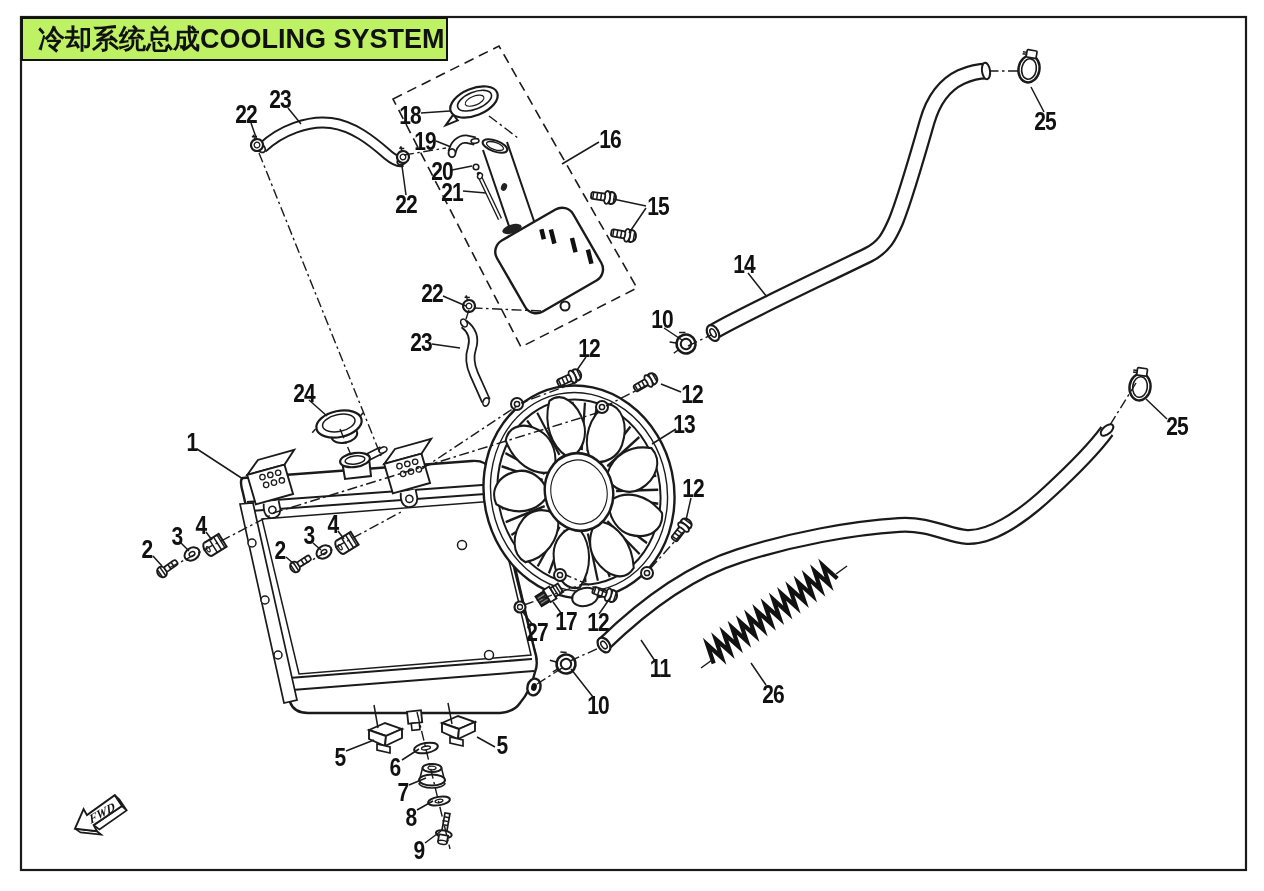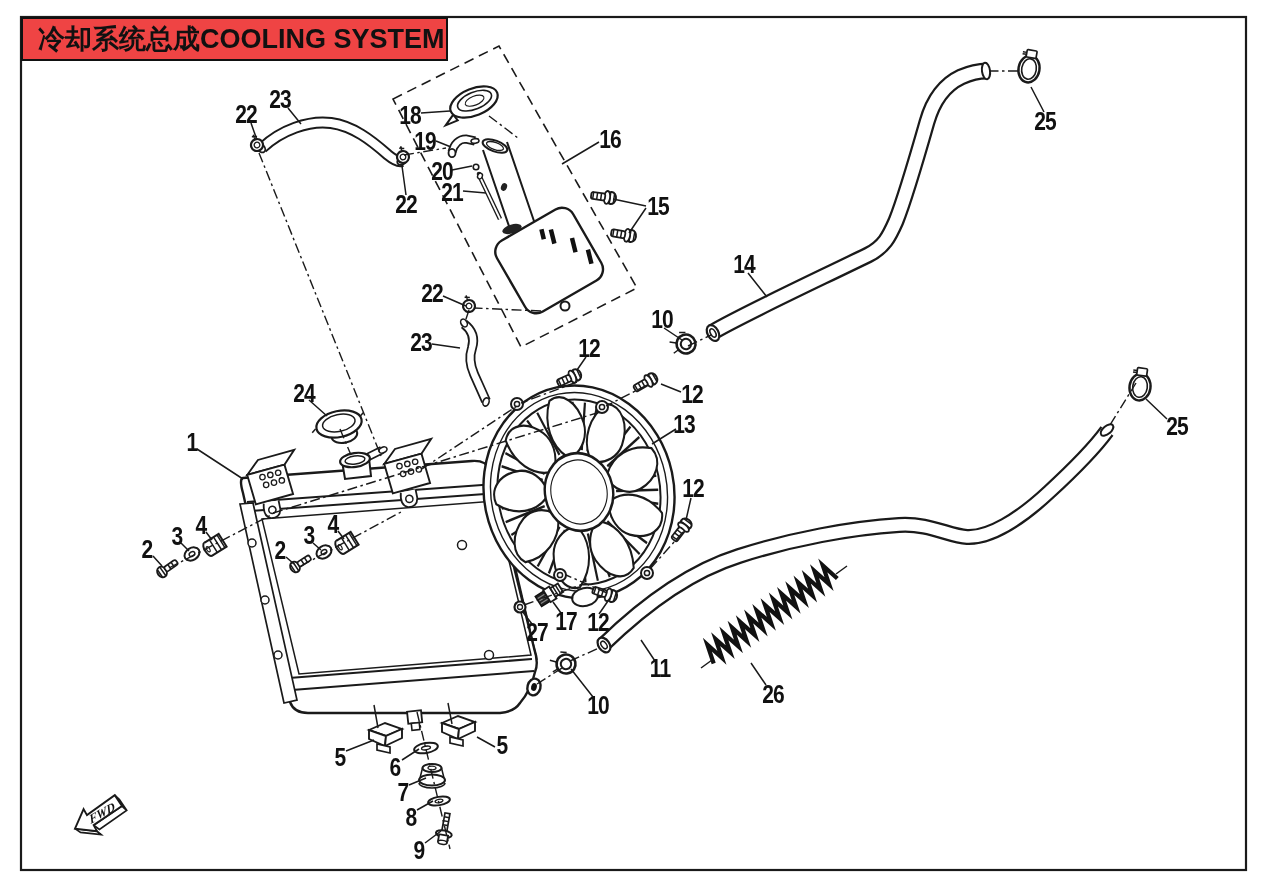--- a/index.html
+++ b/index.html
@@ -1,21 +1,21 @@
 <!DOCTYPE html>
 <html><head>
 <meta charset="utf-8">
 <style>
   html,body{margin:0;padding:0;background:#fff;}
   #page{position:relative;width:1264px;height:891px;background:#fff;overflow:hidden;
         font-family:"Liberation Sans",sans-serif;}
   #title-box{position:absolute;left:21px;top:17px;width:408px;height:40px;border:2px solid #111;
     display:flex;align-items:center;padding-left:15px;box-sizing:content-box;
     font-size:27px;font-weight:bold;color:#111;letter-spacing:0;white-space:nowrap;
-    font-family:"Liberation Sans",sans-serif;background:#ef4444;}
+    font-family:"Liberation Sans",sans-serif;background:#bef264;}
   #draw{position:absolute;left:0;top:0;}
   .callout{position:absolute;transform:translate(-50%,-50%) scaleX(.84);
     font:800 25px "Liberation Sans",sans-serif;letter-spacing:-1px;color:#111;line-height:1;}
   .ln{stroke:#1a1a1a;fill:none;stroke-width:1.5px;}
   .th{stroke:#1a1a1a;fill:none;stroke-width:2px;}
   .dd{stroke:#1a1a1a;fill:none;stroke-width:1.4px;stroke-dasharray:10 3.5 2.5 3.5;}
   .w{fill:#fff;stroke:#1a1a1a;}
 </style>
 </head>
 <body>

